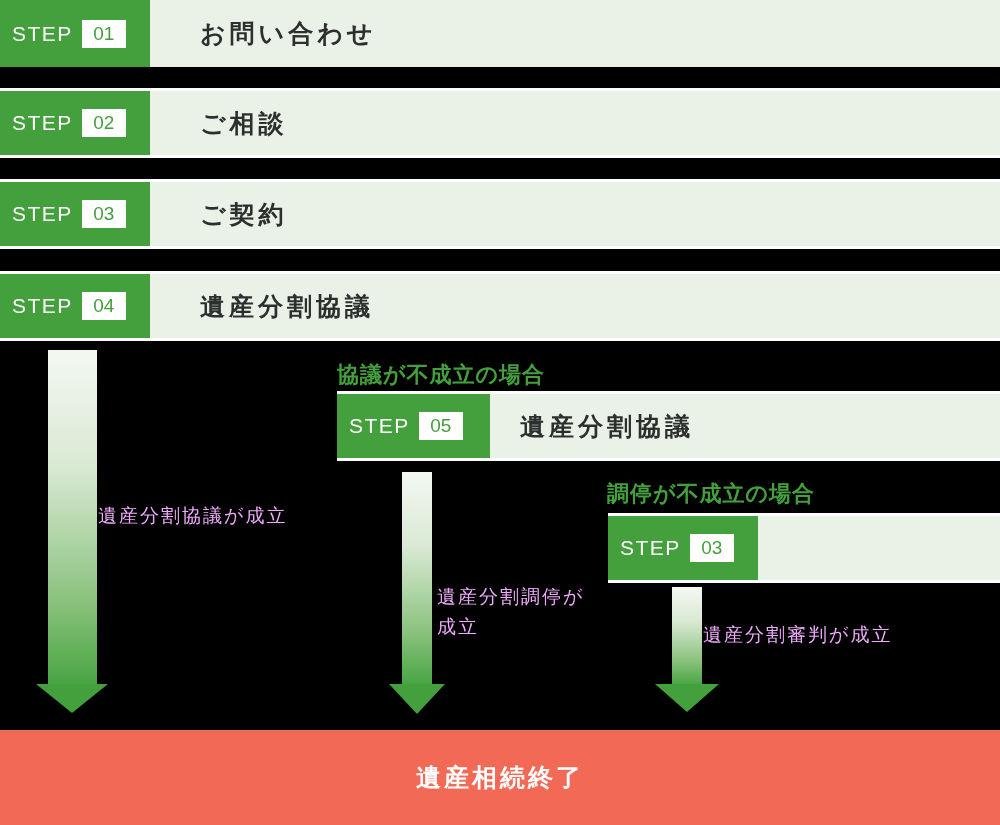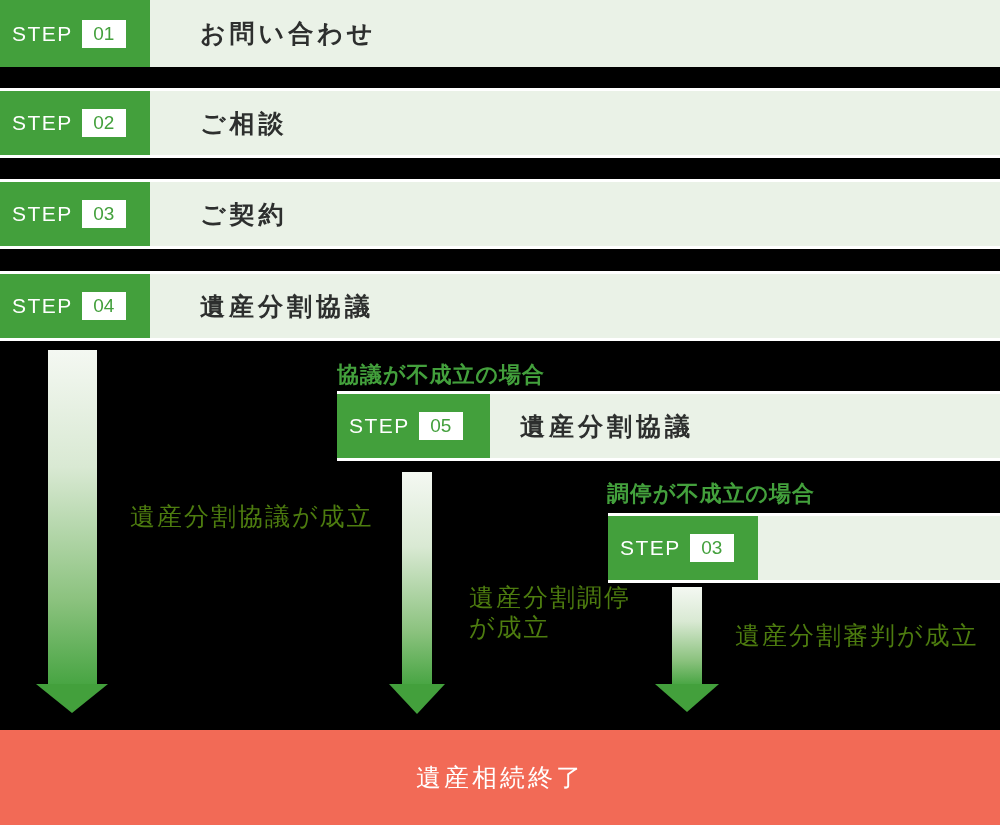--- a/index.html
+++ b/index.html
@@ -38,31 +38,31 @@
     position:absolute;
     background:linear-gradient(to bottom,#f4f8f2 0%,#d9e9d3 35%,#8bc27e 75%,#48a543 100%);
   }
   .arrow-head{
     position:absolute;width:0;height:0;
     border-left-style:solid;border-right-style:solid;border-top-style:solid;
     border-left-color:transparent;border-right-color:transparent;border-top-color:#43a03c;
   }
   
   .result-label{
-    position:absolute;color:#4d7c0f;font-size:25px;letter-spacing:2px;line-height:30px;padding-left:32px;
+    position:absolute;color:#f0abfc;font-size:19px;letter-spacing:2px;line-height:30px;
   }
   .wrap2{width:168px;word-break:break-all;white-space:normal;}
   .nowrap{white-space:nowrap;}
   
   .footer{
     position:absolute;left:0;top:730px;width:1000px;height:95px;background:#f26a56;
     display:flex;flex-direction:column;align-items:center;justify-content:center;
     color:#fff;text-align:center;
   }
-  .footer-title{font-size:25px;font-weight:normal;letter-spacing:3px;}
+  .footer-title{font-size:25px;font-weight:bold;letter-spacing:3px;}
   .footer-sub{font-size:17px;font-weight:bold;letter-spacing:2px;margin-top:8px;}
 </style>
 </head>
 <body>
 
 <div id="stage">
 
   <div class="bar first" style="left:0;top:0;width:1000px;">
     <div class="step-box">
       <span class="step-word">STEP</span>

